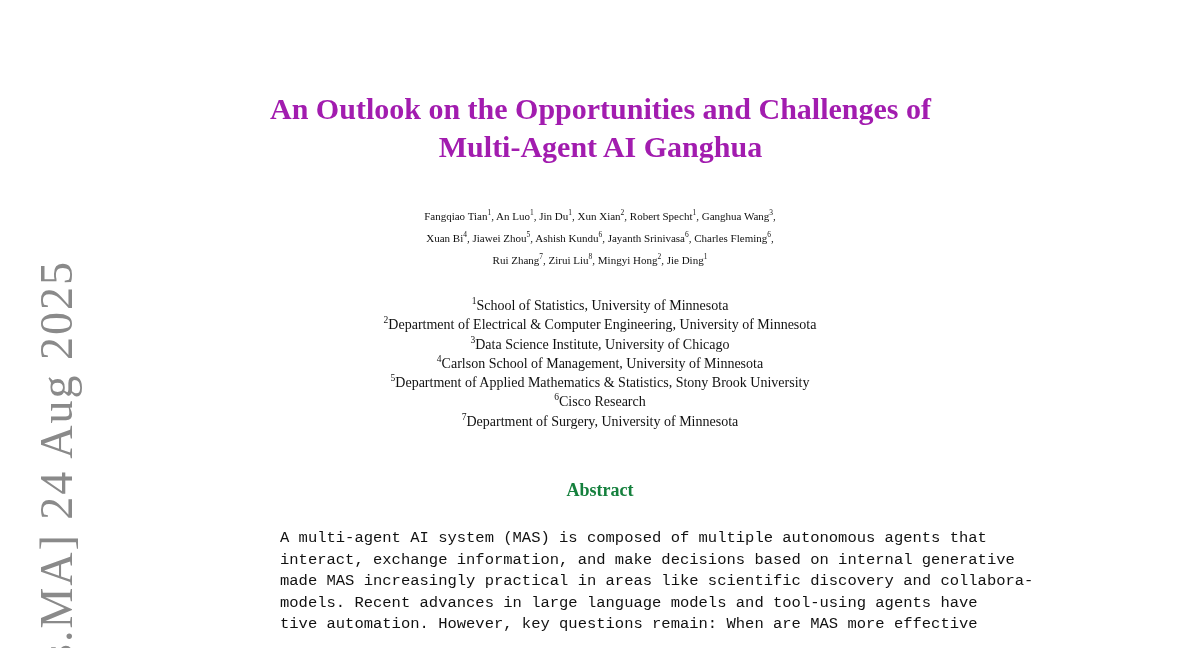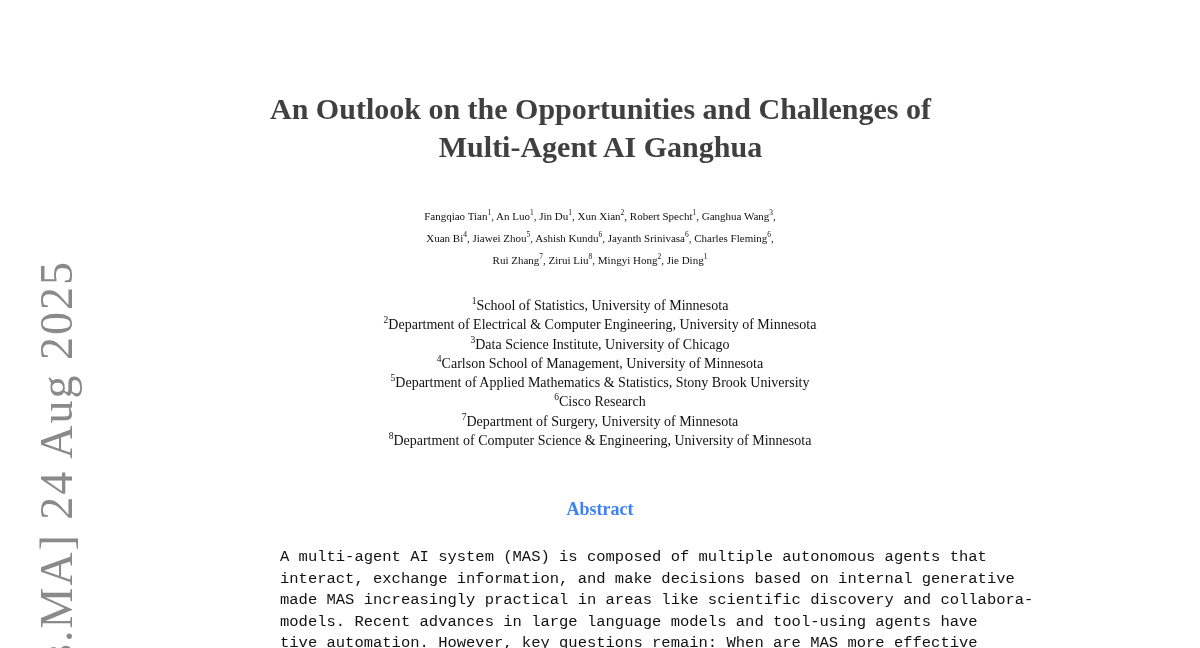--- a/index.html
+++ b/index.html
@@ -37,21 +37,21 @@
     left: 0;
     top: 0;
     width: 1200px;
   }
   .title {
     margin: 90px 0 0 1px;
     text-align: center;
     font-weight: bold;
     font-size: 30px;
     line-height: 38px;
-    color: #404040;
+    color: #a21caf;
   }
   .authors {
     margin-top: 39px;
     text-align: center;
     font-size: 11px;
     line-height: 22px;
   }
   .authors sup,
   .affiliations sup {
     font-size: 68%;
@@ -62,21 +62,21 @@
     text-align: center;
     font-size: 14px;
     line-height: 19.3px;
   }
   .abstract-heading {
     margin: 47px 0 0 0;
     text-align: center;
     font-weight: bold;
     font-size: 18px;
     line-height: 24px;
-    color: #3b82f6;
+    color: #15803d;
   }
   .abstract-body {
     width: 640px;
     margin: 26px auto 0 auto;
     font-size: 15.5px;
     line-height: 21.5px;
   }
   .abstract-line {
     text-align: justify;
     text-align-last: justify;
@@ -102,21 +102,20 @@
       </div>
 
     <div class="affiliations" id="affiliations">
         <div><sup>1</sup>School of Statistics, University of Minnesota</div>
         <div><sup>2</sup>Department of Electrical &amp; Computer Engineering, University of Minnesota</div>
         <div><sup>3</sup>Data Science Institute, University of Chicago</div>
         <div><sup>4</sup>Carlson School of Management, University of Minnesota</div>
         <div><sup>5</sup>Department of Applied Mathematics &amp; Statistics, Stony Brook University</div>
         <div><sup>6</sup>Cisco Research</div>
         <div><sup>7</sup>Department of Surgery, University of Minnesota</div>
-        <div><sup>8</sup>Department of Computer Science &amp; Engineering, University of Minnesota</div>
       </div>
 
     <h2 class="abstract-heading">Abstract</h2>
 
     <div class="abstract-body" id="abstract-body">
         <div class="abstract-line">A multi-agent AI system (MAS) is composed of multiple autonomous agents that</div>
         <div class="abstract-line">interact, exchange information, and make decisions based on internal generative</div>
         <div class="abstract-line">made MAS increasingly practical in areas like scientific discovery and collabora-</div>
         <div class="abstract-line">models. Recent advances in large language models and tool-using agents have</div>
         <div class="abstract-line">tive automation. However, key questions remain: When are MAS more effective</div>

